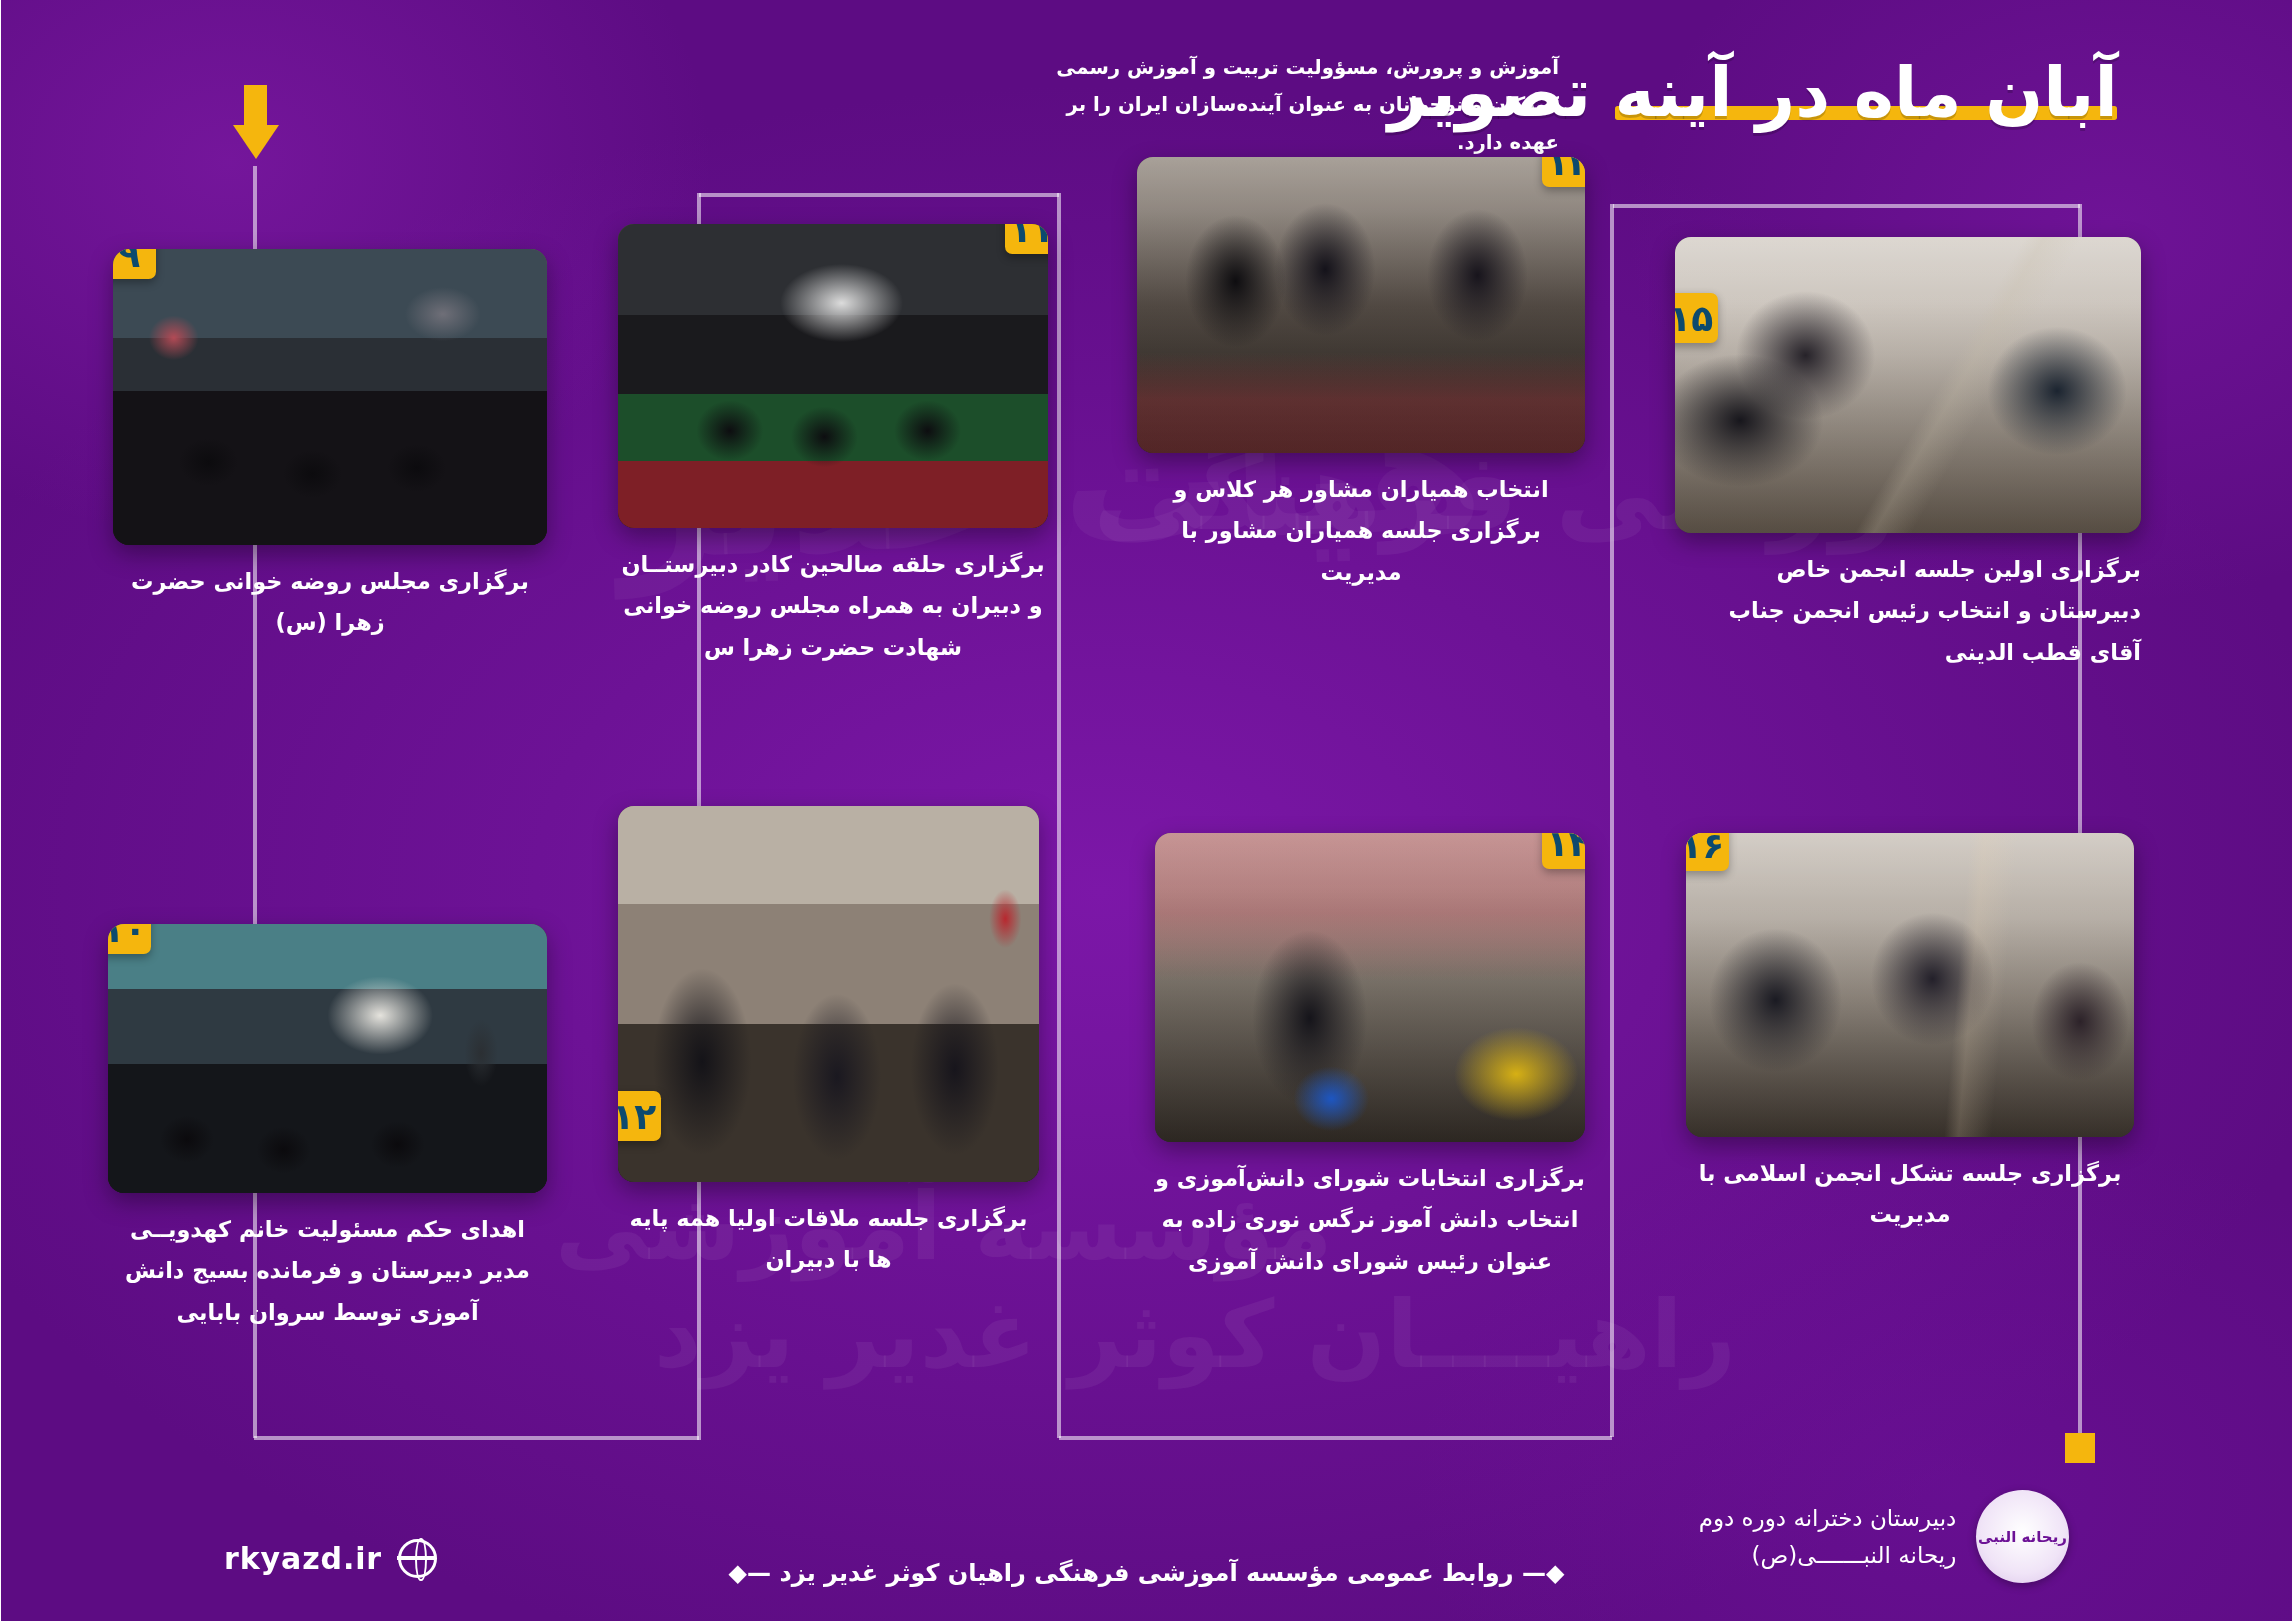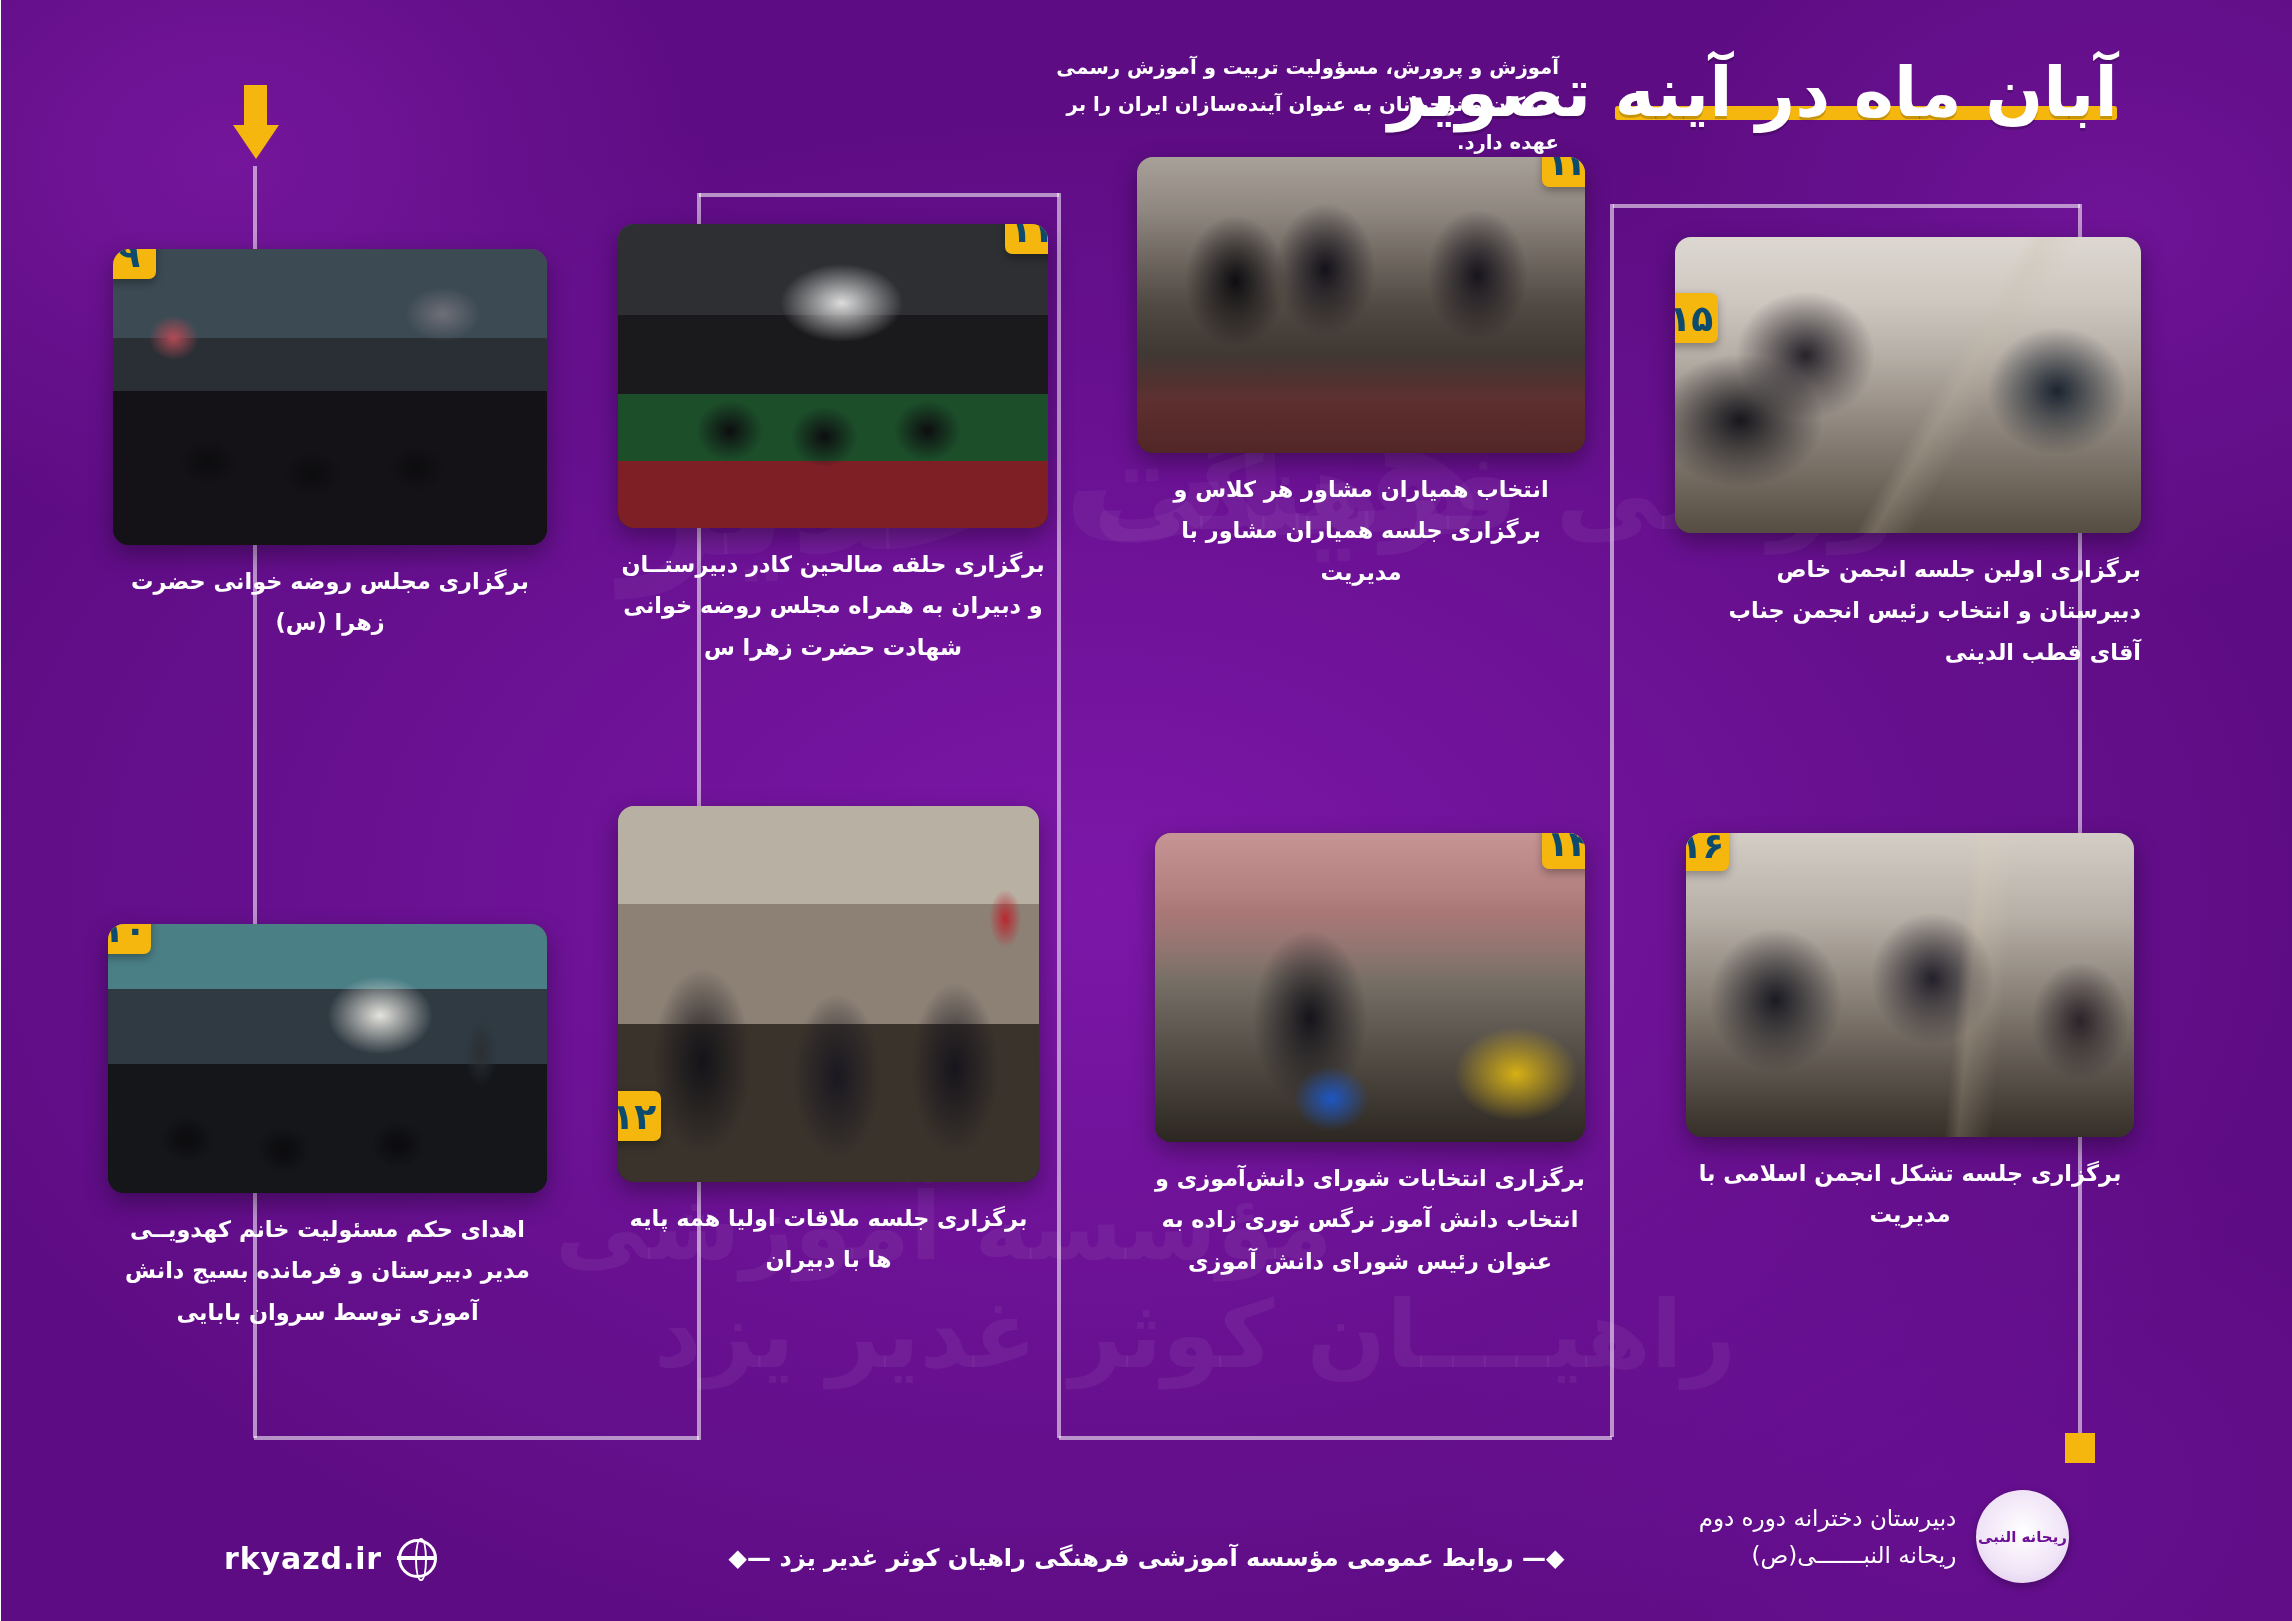--- a/index.html
+++ b/index.html
@@ -167,21 +167,21 @@
   .globe:before{
     content:""; position:absolute; left: 14.3px; top:-3.6px;
     width: 7.2px; height: 39px; border-radius:50%; border:2.7px solid #fff;
   }
   .globe:after{
     content:""; position:absolute; left:-3.6px; top: 14.3px;
     width: 39px; height: 3.6px; background:#fff;
   }
   .foot-center {
     position:absolute;
-    left: 0; right:0; bottom: 49px;
+    left: 0; right:0; bottom: 34px;
     text-align:center;
     color:#fff; font-size: 24px; font-weight:bold;
   }
   .school {
     position:absolute;
     right: 224px; bottom: 38px;
     display:flex; align-items:center; gap: 19.7px;
     color:#fff;
     direction: rtl;
   }

